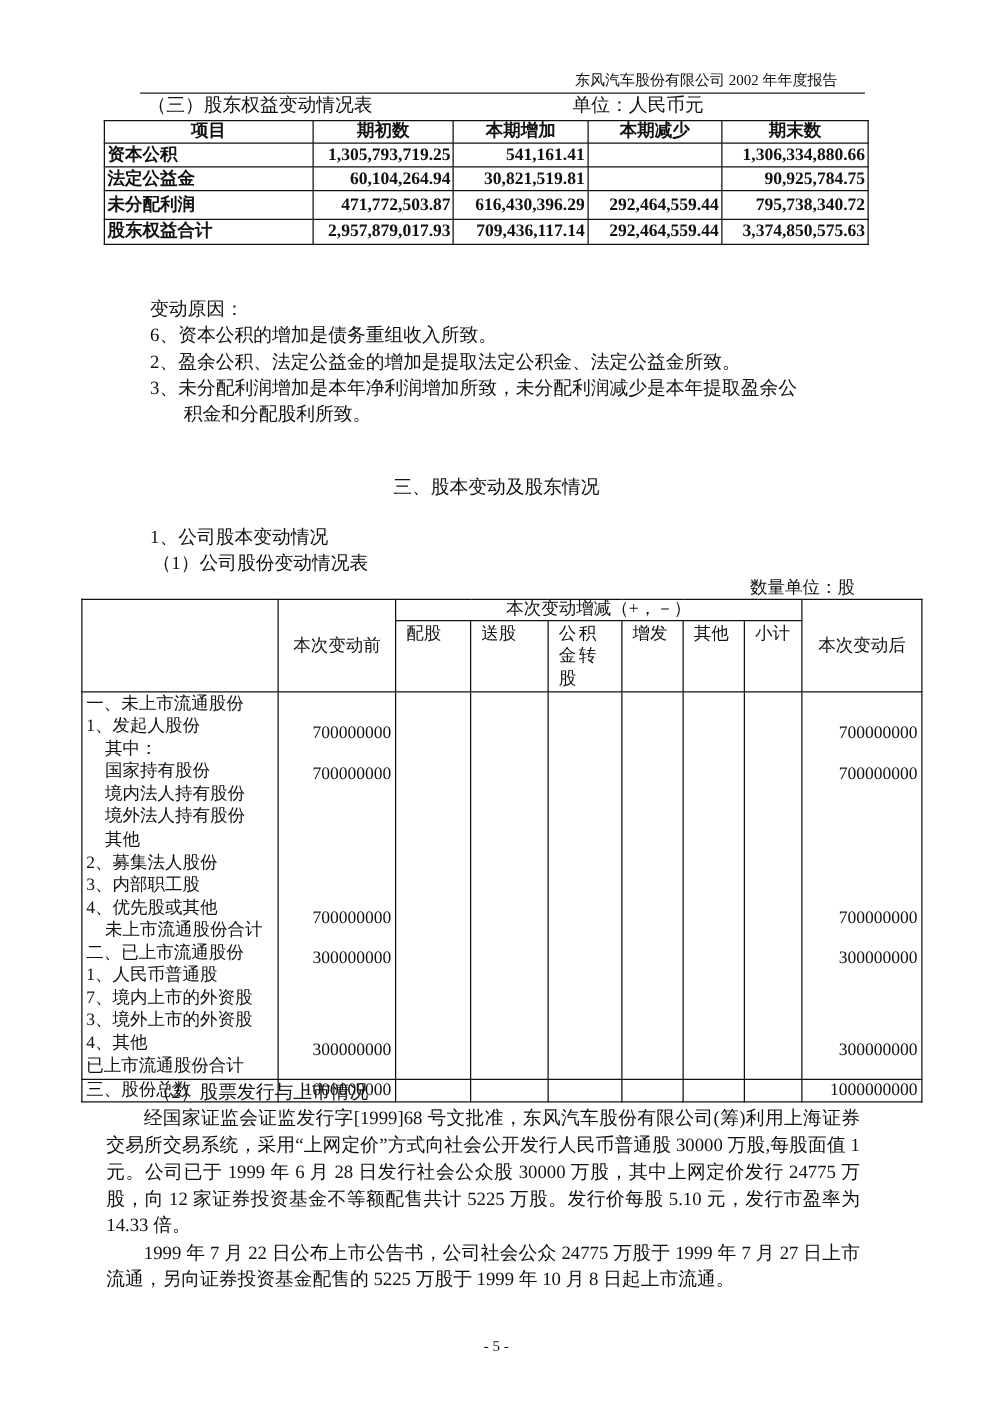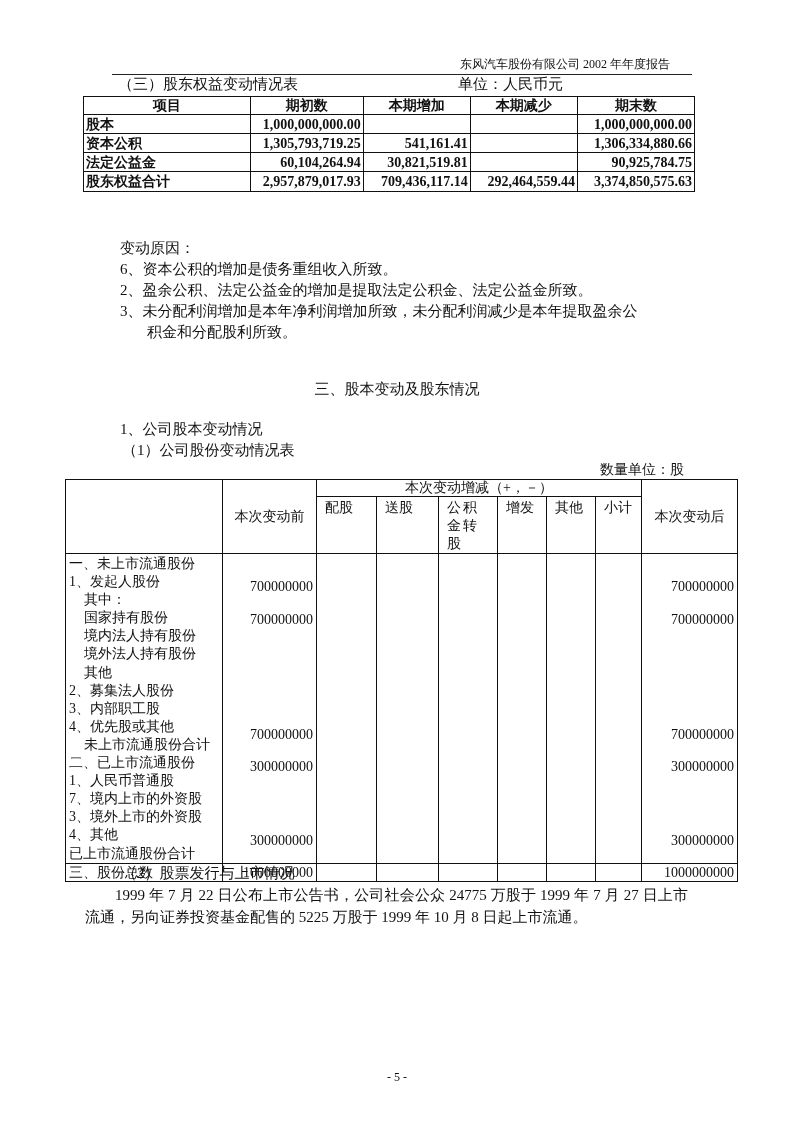--- a/index.html
+++ b/index.html
@@ -61,39 +61,39 @@
   </colgroup>
   <tbody>
       <tr>
     <th>项目</th>
     <th>期初数</th>
     <th>本期增加</th>
     <th>本期减少</th>
     <th>期末数</th>
   </tr>
   <tr style="height:19px">
-    <td class="lbl">股本</td>
-    <td class="num">1,000,000,000.00</td>
-    <td class="num"></td>
-    <td class="num"></td>
-    <td class="num">1,000,000,000.00</td>
-  </tr>
-  <tr style="height:19px">
     <td class="lbl">资本公积</td>
     <td class="num">1,305,793,719.25</td>
     <td class="num">541,161.41</td>
     <td class="num"></td>
     <td class="num">1,306,334,880.66</td>
   </tr>
   <tr style="height:19px">
     <td class="lbl">法定公益金</td>
     <td class="num">60,104,264.94</td>
     <td class="num">30,821,519.81</td>
     <td class="num"></td>
     <td class="num">90,925,784.75</td>
+  </tr>
+  <tr style="height:23px">
+    <td class="lbl">未分配利润</td>
+    <td class="num">471,772,503.87</td>
+    <td class="num">616,430,396.29</td>
+    <td class="num">292,464,559.44</td>
+    <td class="num">795,738,340.72</td>
   </tr>
   <tr style="height:20px">
     <td class="lbl">股东权益合计</td>
     <td class="num">2,957,879,017.93</td>
     <td class="num">709,436,117.14</td>
     <td class="num">292,464,559.44</td>
     <td class="num">3,374,850,575.63</td>
   </tr>
 </tbody>
   </table>
@@ -202,16 +202,17 @@
     <td></td>
     <td></td>
     <td></td>
     <td class="num">1000000000</td>
   </tr>
 </tbody>
   </table>
 
 <div class="abs para2">（2）股票发行与上市情况</div>
 <div class="abs body-text">
+  <p>经国家证监会证监发行字[1999]68 号文批准，东风汽车股份有限公司(筹)利用上海证券交易所交易系统，采用“上网定价”方式向社会公开发行人民币普通股 30000 万股,每股面值 1 元。公司已于 1999 年 6 月 28 日发行社会公众股 30000 万股，其中上网定价发行 24775 万股，向 12 家证券投资基金不等额配售共计 5225 万股。发行价每股 5.10 元，发行市盈率为 14.33 倍。</p>
   <p>1999 年 7 月 22 日公布上市公告书，公司社会公众 24775 万股于 1999 年 7 月 27 日上市流通，另向证券投资基金配售的 5225 万股于 1999 年 10 月 8 日起上市流通。</p>
 </div>
 
 <div class="abs page-num">- 5 -</div>
 
 </body></html>

